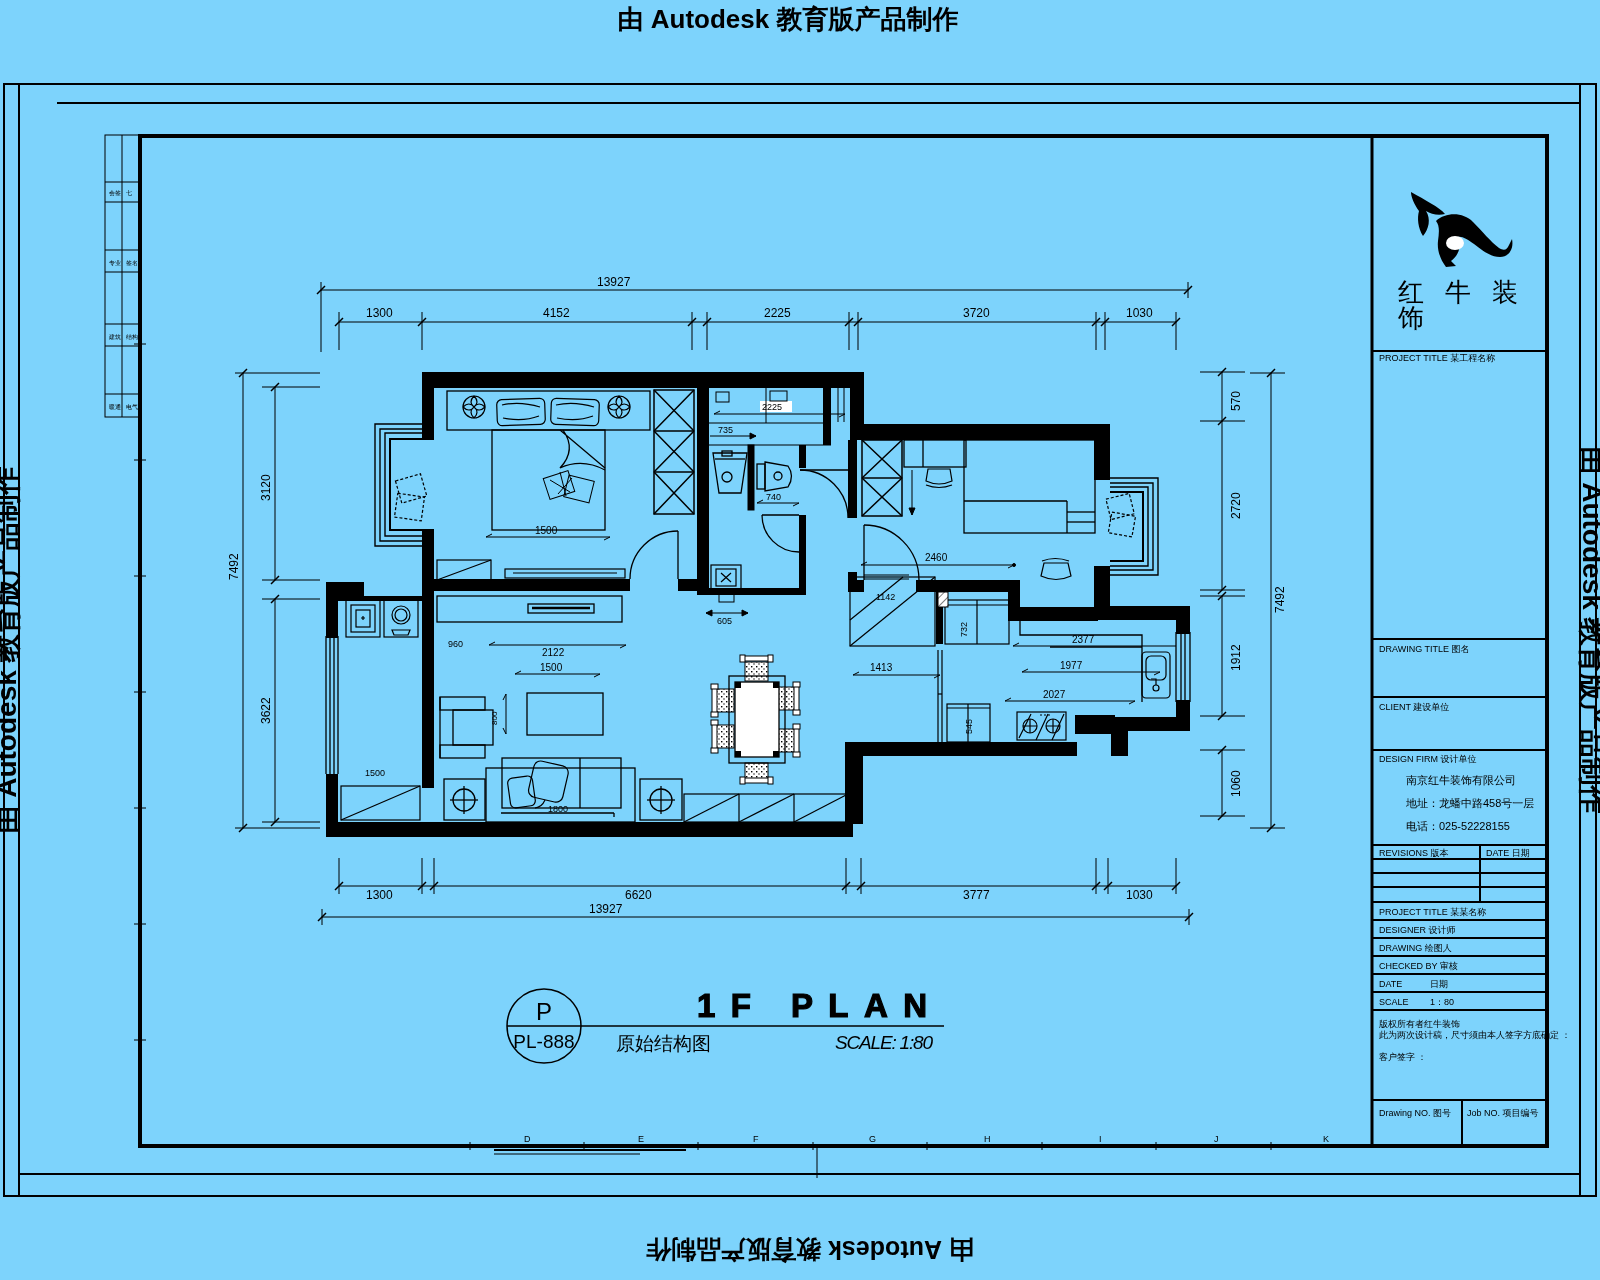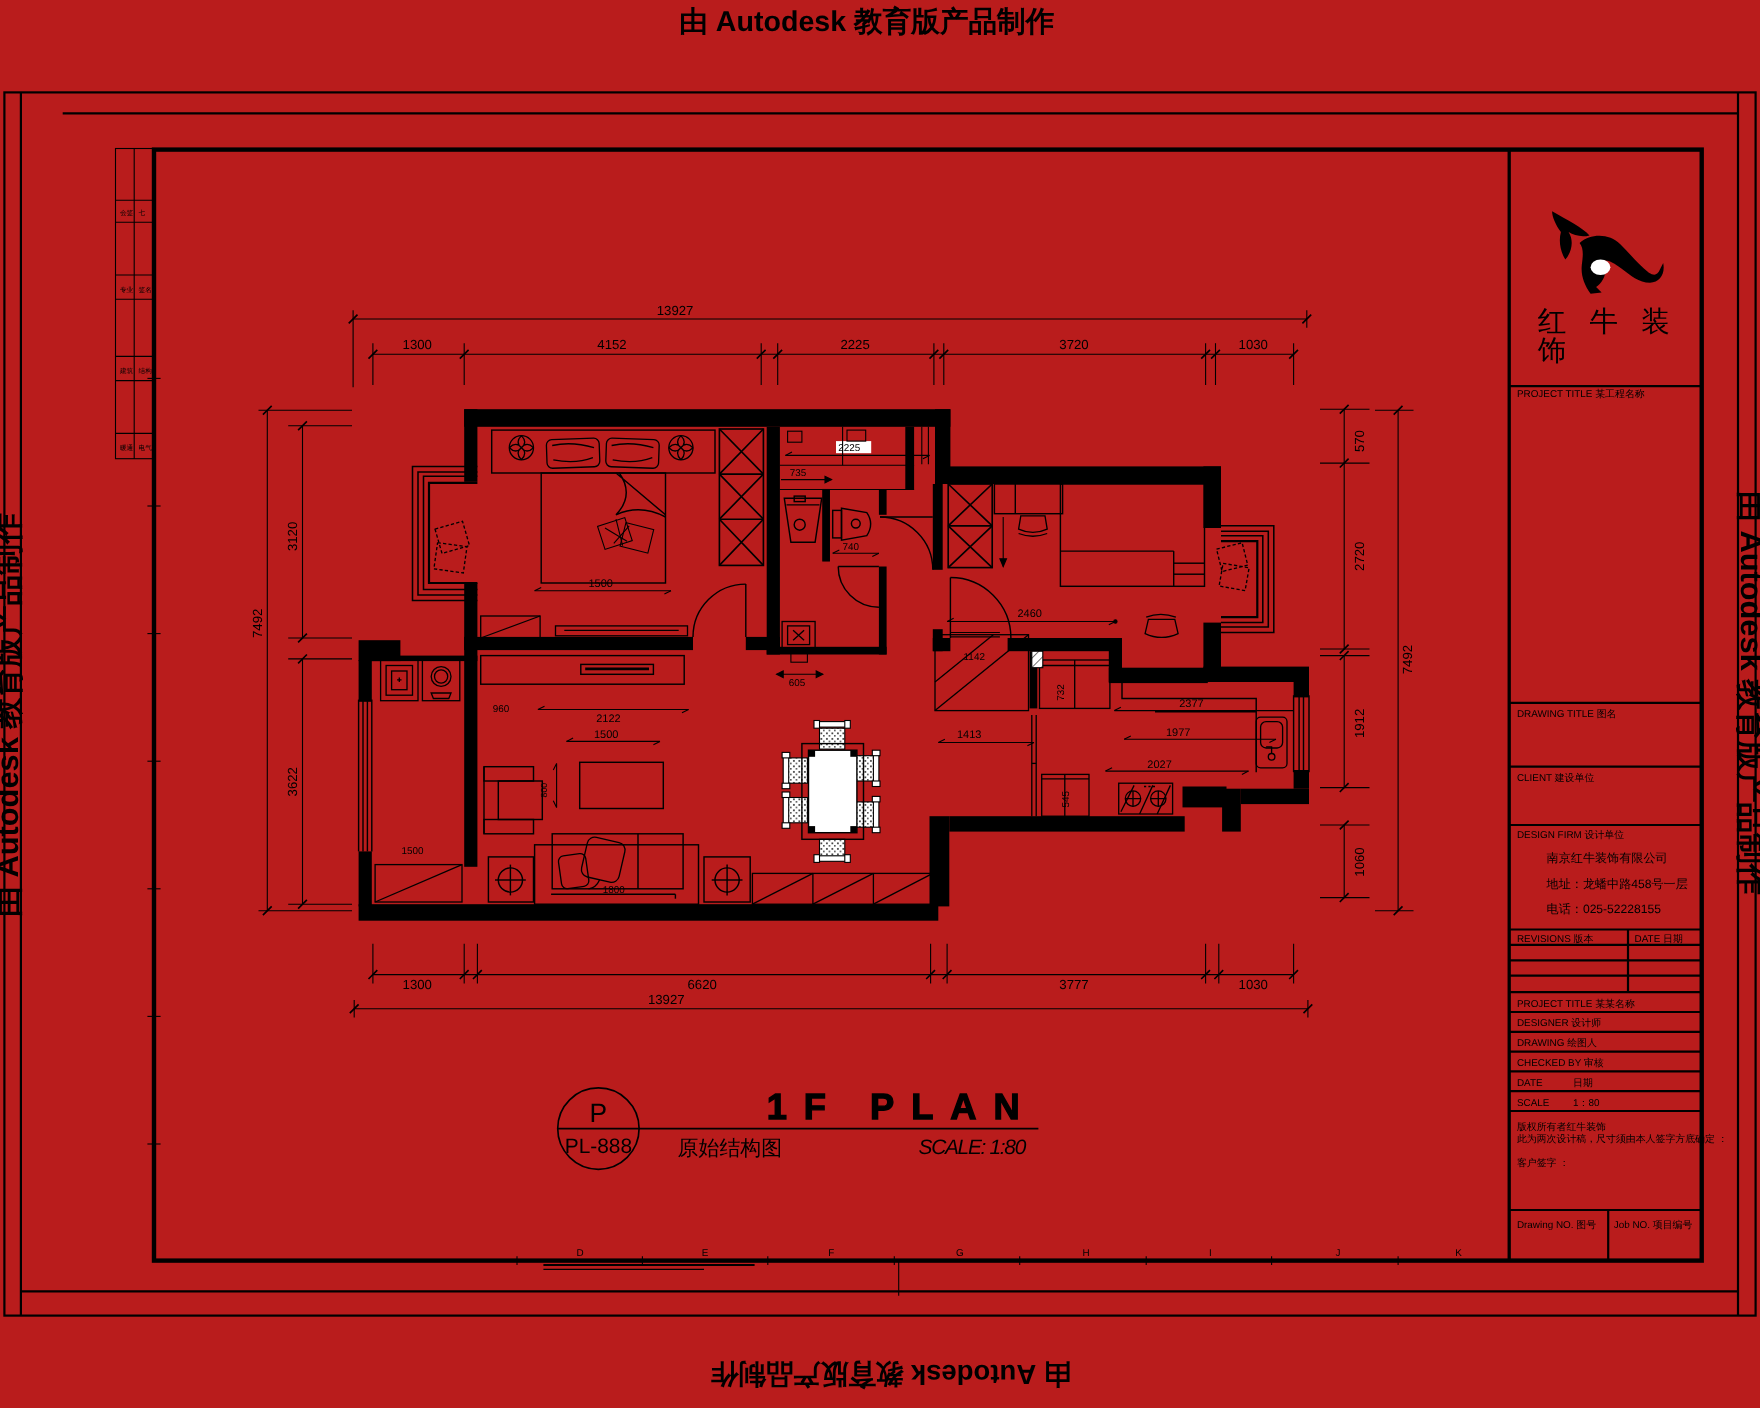--- a/index.html
+++ b/index.html
@@ -1,16 +1,16 @@
 <!DOCTYPE html>
 <html><head>
 <meta charset="utf-8">
 <style>
   html,body{margin:0;padding:0;background:#ffffff;}
-  .page{position:relative;width:1600px;height:1280px;background:#b91c1c;overflow:hidden;
+  .page{position:relative;width:1600px;height:1280px;background:#7dd3fc;overflow:hidden;
         font-family:"Liberation Sans", sans-serif;}
   svg text{font-family:"Liberation Sans", sans-serif;fill:#000;}
 </style>
 </head>
 <body>
 <div class="page">
 <svg width="1600" height="1280" viewBox="0 0 1600 1280">
 
 <text x="788" y="28" font-size="26" font-weight="bold" text-anchor="middle">由 Autodesk 教育版产品制作</text>
 

